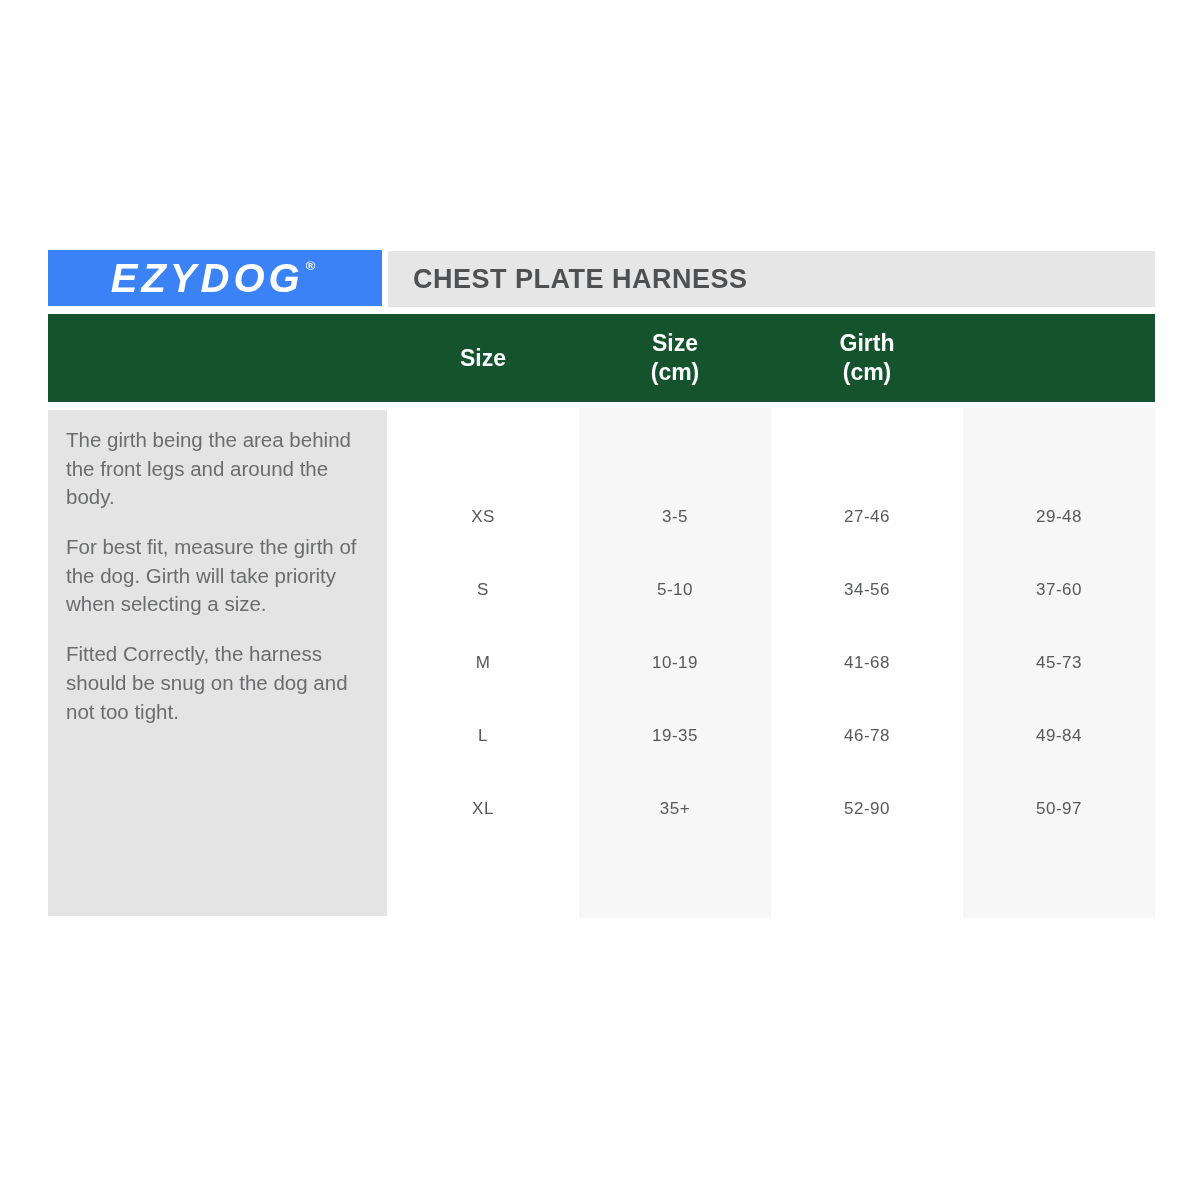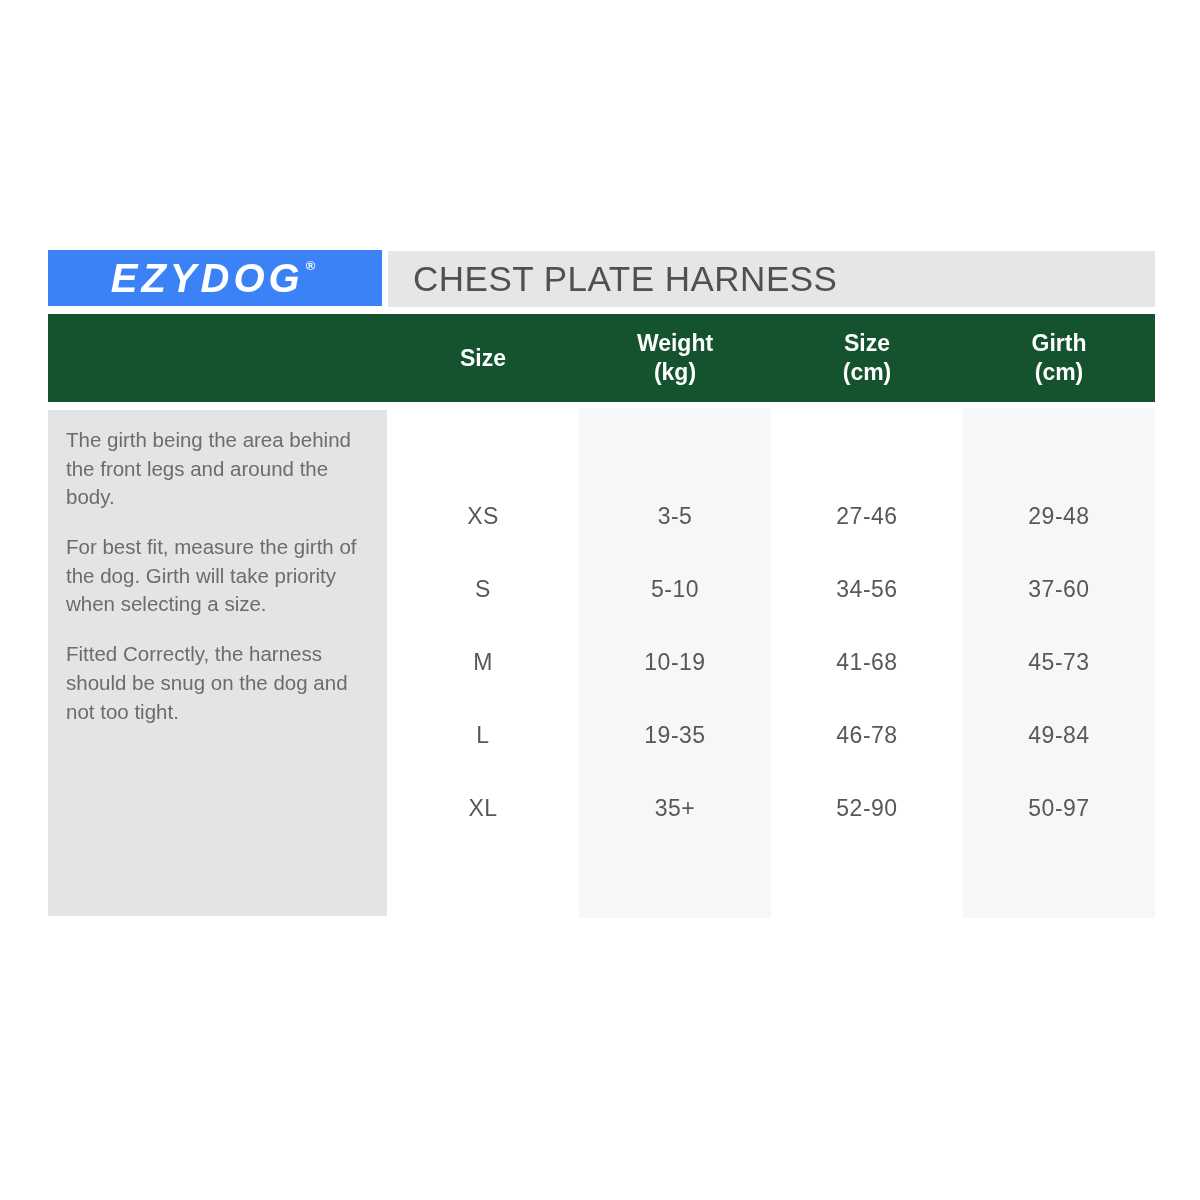--- a/index.html
+++ b/index.html
@@ -37,21 +37,21 @@
   .title-bar {
     position: absolute; left: 388px; top: 251px;
     width: 767px; height: 56px;
     background: #e6e6e6;
     display: flex; align-items: center;
     box-sizing: border-box;
     padding-left: 25px;
   }
   .title-text {
     color: #4f5052;
-    font-size: 35px; font-weight: normal;
+    font-size: 27px; font-weight: bold;
     letter-spacing: 0.5px;
   }
 
   
   .table-header {
     position: absolute; left: 48px; top: 314px;
     width: 1107px; height: 88px;
     background: #14532d;
   }
   .header-cells {
@@ -97,21 +97,21 @@
     position: absolute; left: 387px; top: 408px;
     width: 768px; height: 510px;
     box-sizing: border-box;
     padding-top: 72px;
   }
   .row { display: flex; height: 73px; }
   .cell {
     width: 192px;
     display: flex; align-items: center; justify-content: center;
     color: #57585a;
-    font-size: 23px;
+    font-size: 17px;
     letter-spacing: 0.5px;
   }
 </style>
 </head>
 <body>
 
 <div class="canvas">
 
   <div class="logo-box">
     <span class="logo-text"><span>EZYDOG</span><span class="logo-reg">®</span></span>
@@ -119,24 +119,20 @@
 
   <div class="title-bar">
     <span class="title-text">CHEST PLATE HARNESS</span>
   </div>
 
   <div class="table-header">
     <div class="header-cells">
       <div class="header-cell">
         <span>Size</span>
           <span></span>
-      </div>
-      <div class="header-cell">
-        <span>Weight</span>
-          <span>(kg)</span>
       </div>
       <div class="header-cell">
         <span>Size</span>
           <span>(cm)</span>
       </div>
       <div class="header-cell">
         <span>Girth</span>
           <span>(cm)</span>
       </div>
     </div>

